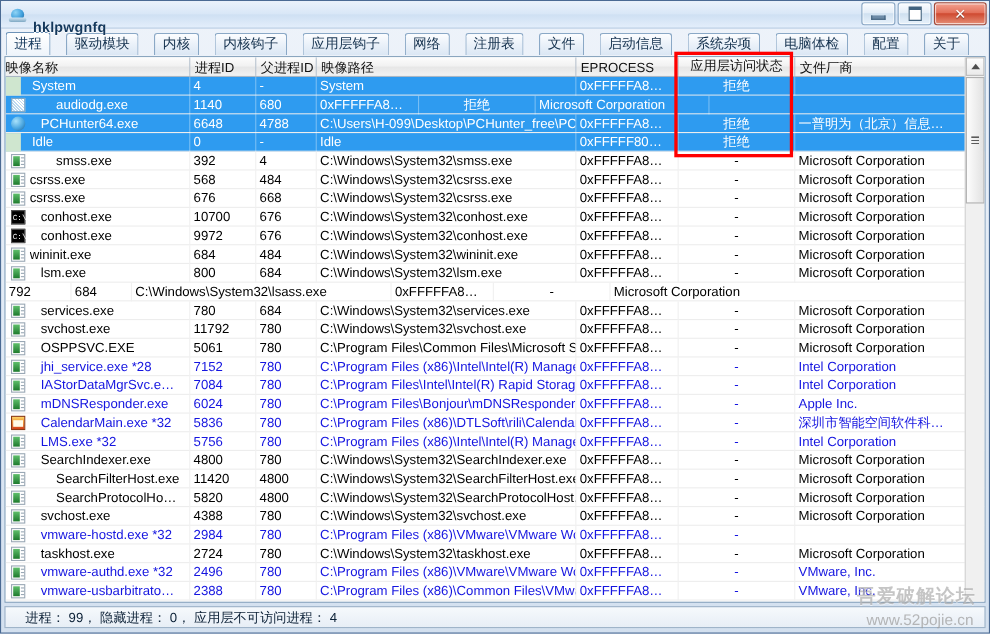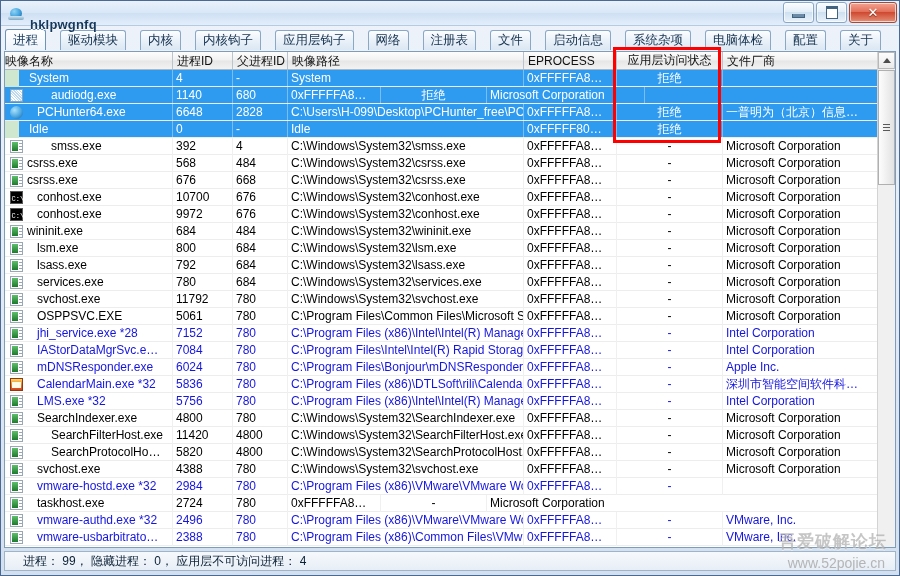--- a/index.html
+++ b/index.html
@@ -284,21 +284,21 @@
           <div class="cell c-vendor">Microsoft Corporation</div>
         </div>
         <div class="row sel">
           <div class="cell c-name">
             <div class="iconcell">
               <div class="ico ico-pch"></div>
             </div>
             <span class="name-txt ind1">PCHunter64.exe</span>
           </div>
           <div class="cell c-pid">6648</div>
-          <div class="cell c-ppid">2828</div>
+          <div class="cell c-ppid">4788</div>
           <div class="cell c-path">C:\Users\H-099\Desktop\PCHunter_free\PC…</div>
           <div class="cell c-ep">0xFFFFFA8…</div>
           <div class="cell c-acc">拒绝</div>
           <div class="cell c-vendor">一普明为（北京）信息…</div>
         </div>
         <div class="row sel">
           <div class="cell c-name">
             <div class="treecol"></div>
             <span class="name-txt ind1">Idle</span>
           </div>
@@ -401,26 +401,20 @@
             <span class="name-txt ind1">lsm.exe</span>
           </div>
           <div class="cell c-pid">800</div>
           <div class="cell c-ppid">684</div>
           <div class="cell c-path">C:\Windows\System32\lsm.exe</div>
           <div class="cell c-ep">0xFFFFFA8…</div>
           <div class="cell c-acc">-</div>
           <div class="cell c-vendor">Microsoft Corporation</div>
         </div>
         <div class="row">
-          <div class="cell c-name">
-            <div class="iconcell">
-              <div class="ico ico-green"></div>
-            </div>
-            <span class="name-txt ind1">lsass.exe</span>
-          </div>
           <div class="cell c-pid">792</div>
           <div class="cell c-ppid">684</div>
           <div class="cell c-path">C:\Windows\System32\lsass.exe</div>
           <div class="cell c-ep">0xFFFFFA8…</div>
           <div class="cell c-acc">-</div>
           <div class="cell c-vendor">Microsoft Corporation</div>
         </div>
         <div class="row">
           <div class="cell c-name">
             <div class="iconcell">
@@ -605,20 +599,21 @@
         </div>
         <div class="row">
           <div class="cell c-name">
             <div class="iconcell">
               <div class="ico ico-green"></div>
             </div>
             <span class="name-txt ind1">taskhost.exe</span>
           </div>
           <div class="cell c-pid">2724</div>
           <div class="cell c-ppid">780</div>
+          <div class="cell c-path">C:\Windows\System32\taskhost.exe</div>
           <div class="cell c-ep">0xFFFFFA8…</div>
           <div class="cell c-acc">-</div>
           <div class="cell c-vendor">Microsoft Corporation</div>
         </div>
         <div class="row">
           <div class="cell c-name">
             <div class="iconcell">
               <div class="ico ico-green"></div>
             </div>
             <span class="name-txt ind1 blue">vmware-authd.exe *32</span>

